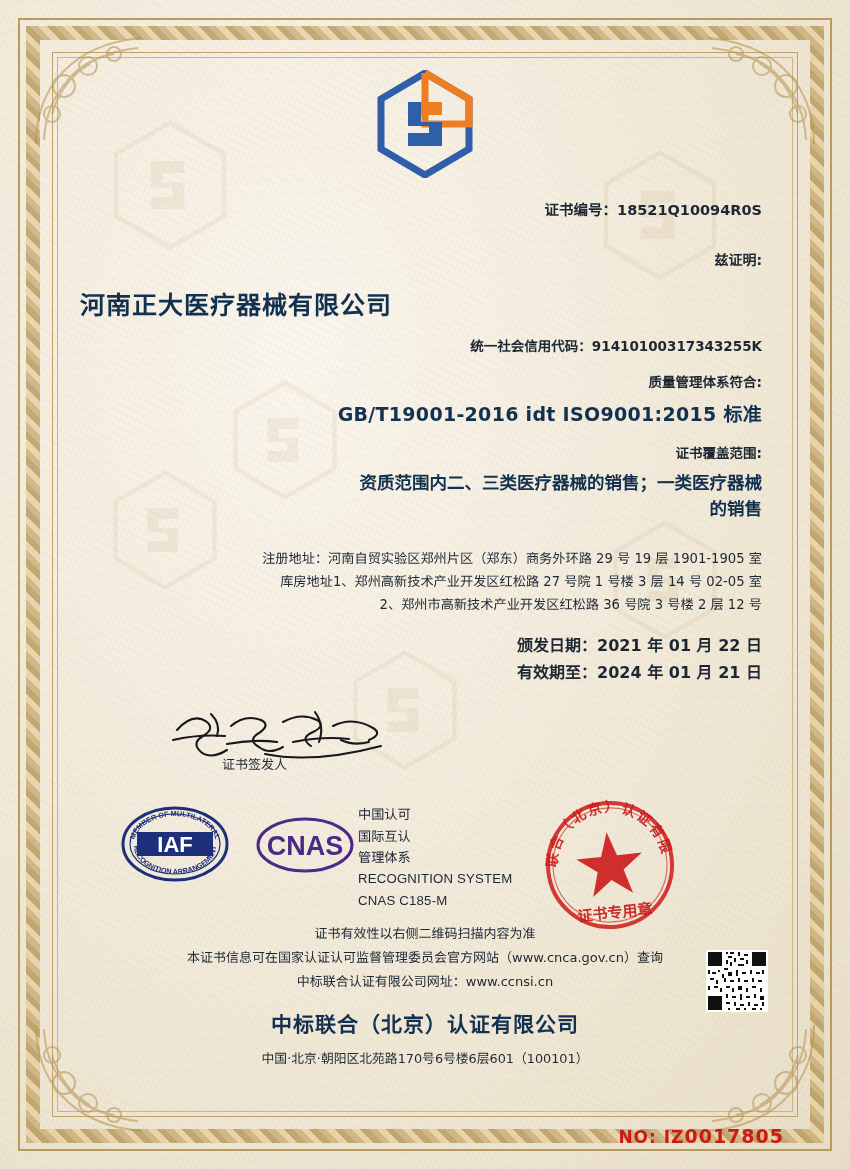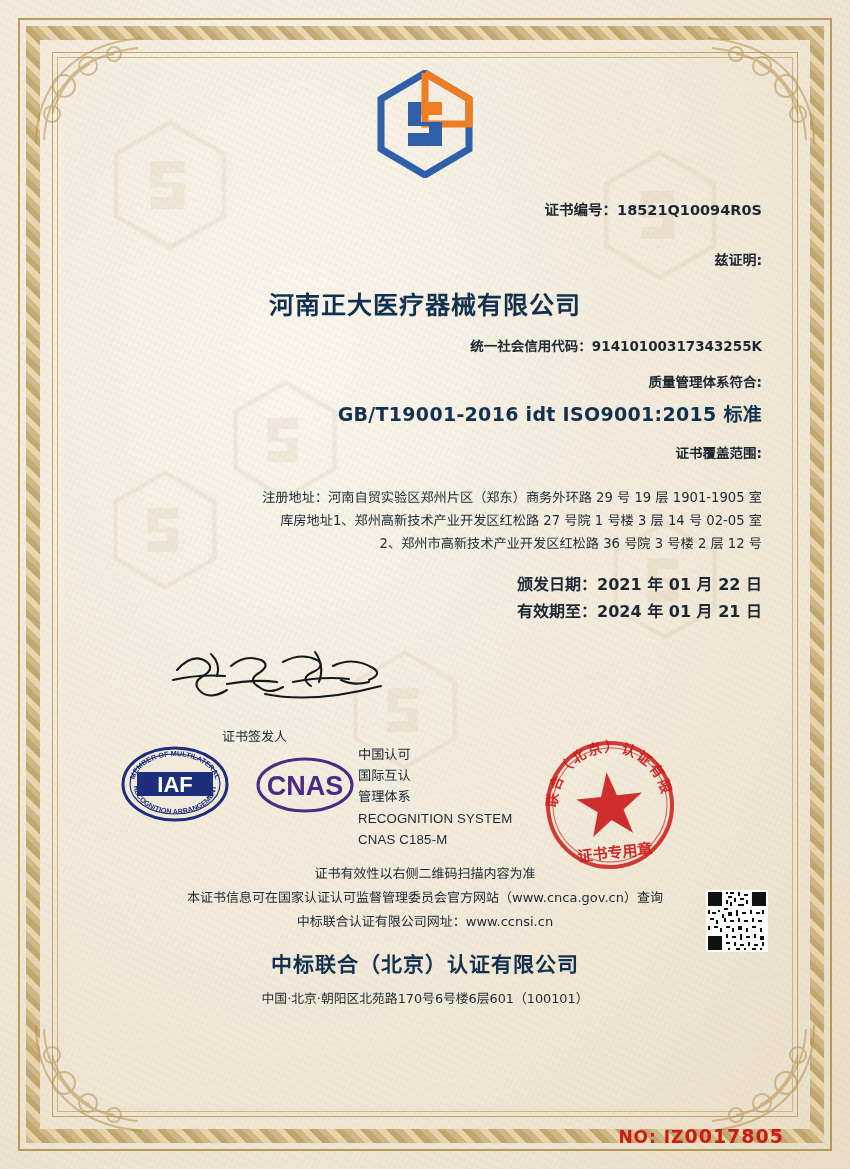--- a/index.html
+++ b/index.html
@@ -74,21 +74,20 @@
   }
   .hereby{
     text-align:right;
     margin-top:30px;
     font-size:14px;
     font-weight:bold;
     color:#1d2733;
     padding-right:8px;
   }
   .company{
-    text-align:center;
     font-size:25px;
     font-weight:bold;
     color:#12304f;
     margin-top:16px;
     letter-spacing:1px;
   }
   .credit{
     text-align:right;
     font-size:13.5px;
     font-weight:bold;
@@ -138,21 +137,21 @@
     color:#1d2733;
     line-height:1.7;
     padding-right:8px;
   }
   .sign-area{
     position:relative;
     height:92px;
     margin-top:14px;
   }
   .sign-label{
-    position:absolute;left:142px;top:86px;
+    position:absolute;left:142px;top:54px;
     font-size:13px;color:#1d2733;
   }
   .signature{position:absolute;left:85px;top:0;}
   
   .marks{
     position:relative;
     height:118px;
     margin-top:6px;
   }
   .iaf{position:absolute;left:40px;top:6px;}
@@ -300,20 +299,24 @@
     <div class="company">河南正大医疗器械有限公司</div>
 
     <div class="credit">
       <span>统一社会信用代码：</span><span>91410100317343255K</span>
     </div>
 
     <div class="lbl-right">质量管理体系符合:</div>
     <div class="standard">GB/T19001-2016 idt ISO9001:2015 标准</div>
 
     <div class="lbl-right">证书覆盖范围:</div>
+    <div class="scope">
+      <div>资质范围内二、三类医疗器械的销售；一类医疗器械</div>
+      <div>的销售</div>
+    </div>
 
     <div class="addr-block">
       <div>注册地址：河南自贸实验区郑州片区（郑东）商务外环路 29 号 19 层 1901-1905 室</div>
       <div>库房地址1、郑州高新技术产业开发区红松路 27 号院 1 号楼 3 层 14 号 02-05 室</div>
       <div>2、郑州市高新技术产业开发区红松路 36 号院 3 号楼 2 层 12 号</div>
     </div>
 
     <div class="dates">
       <div>颁发日期：2021 年 01 月 22 日</div>
       <div>有效期至：2024 年 01 月 21 日</div>

